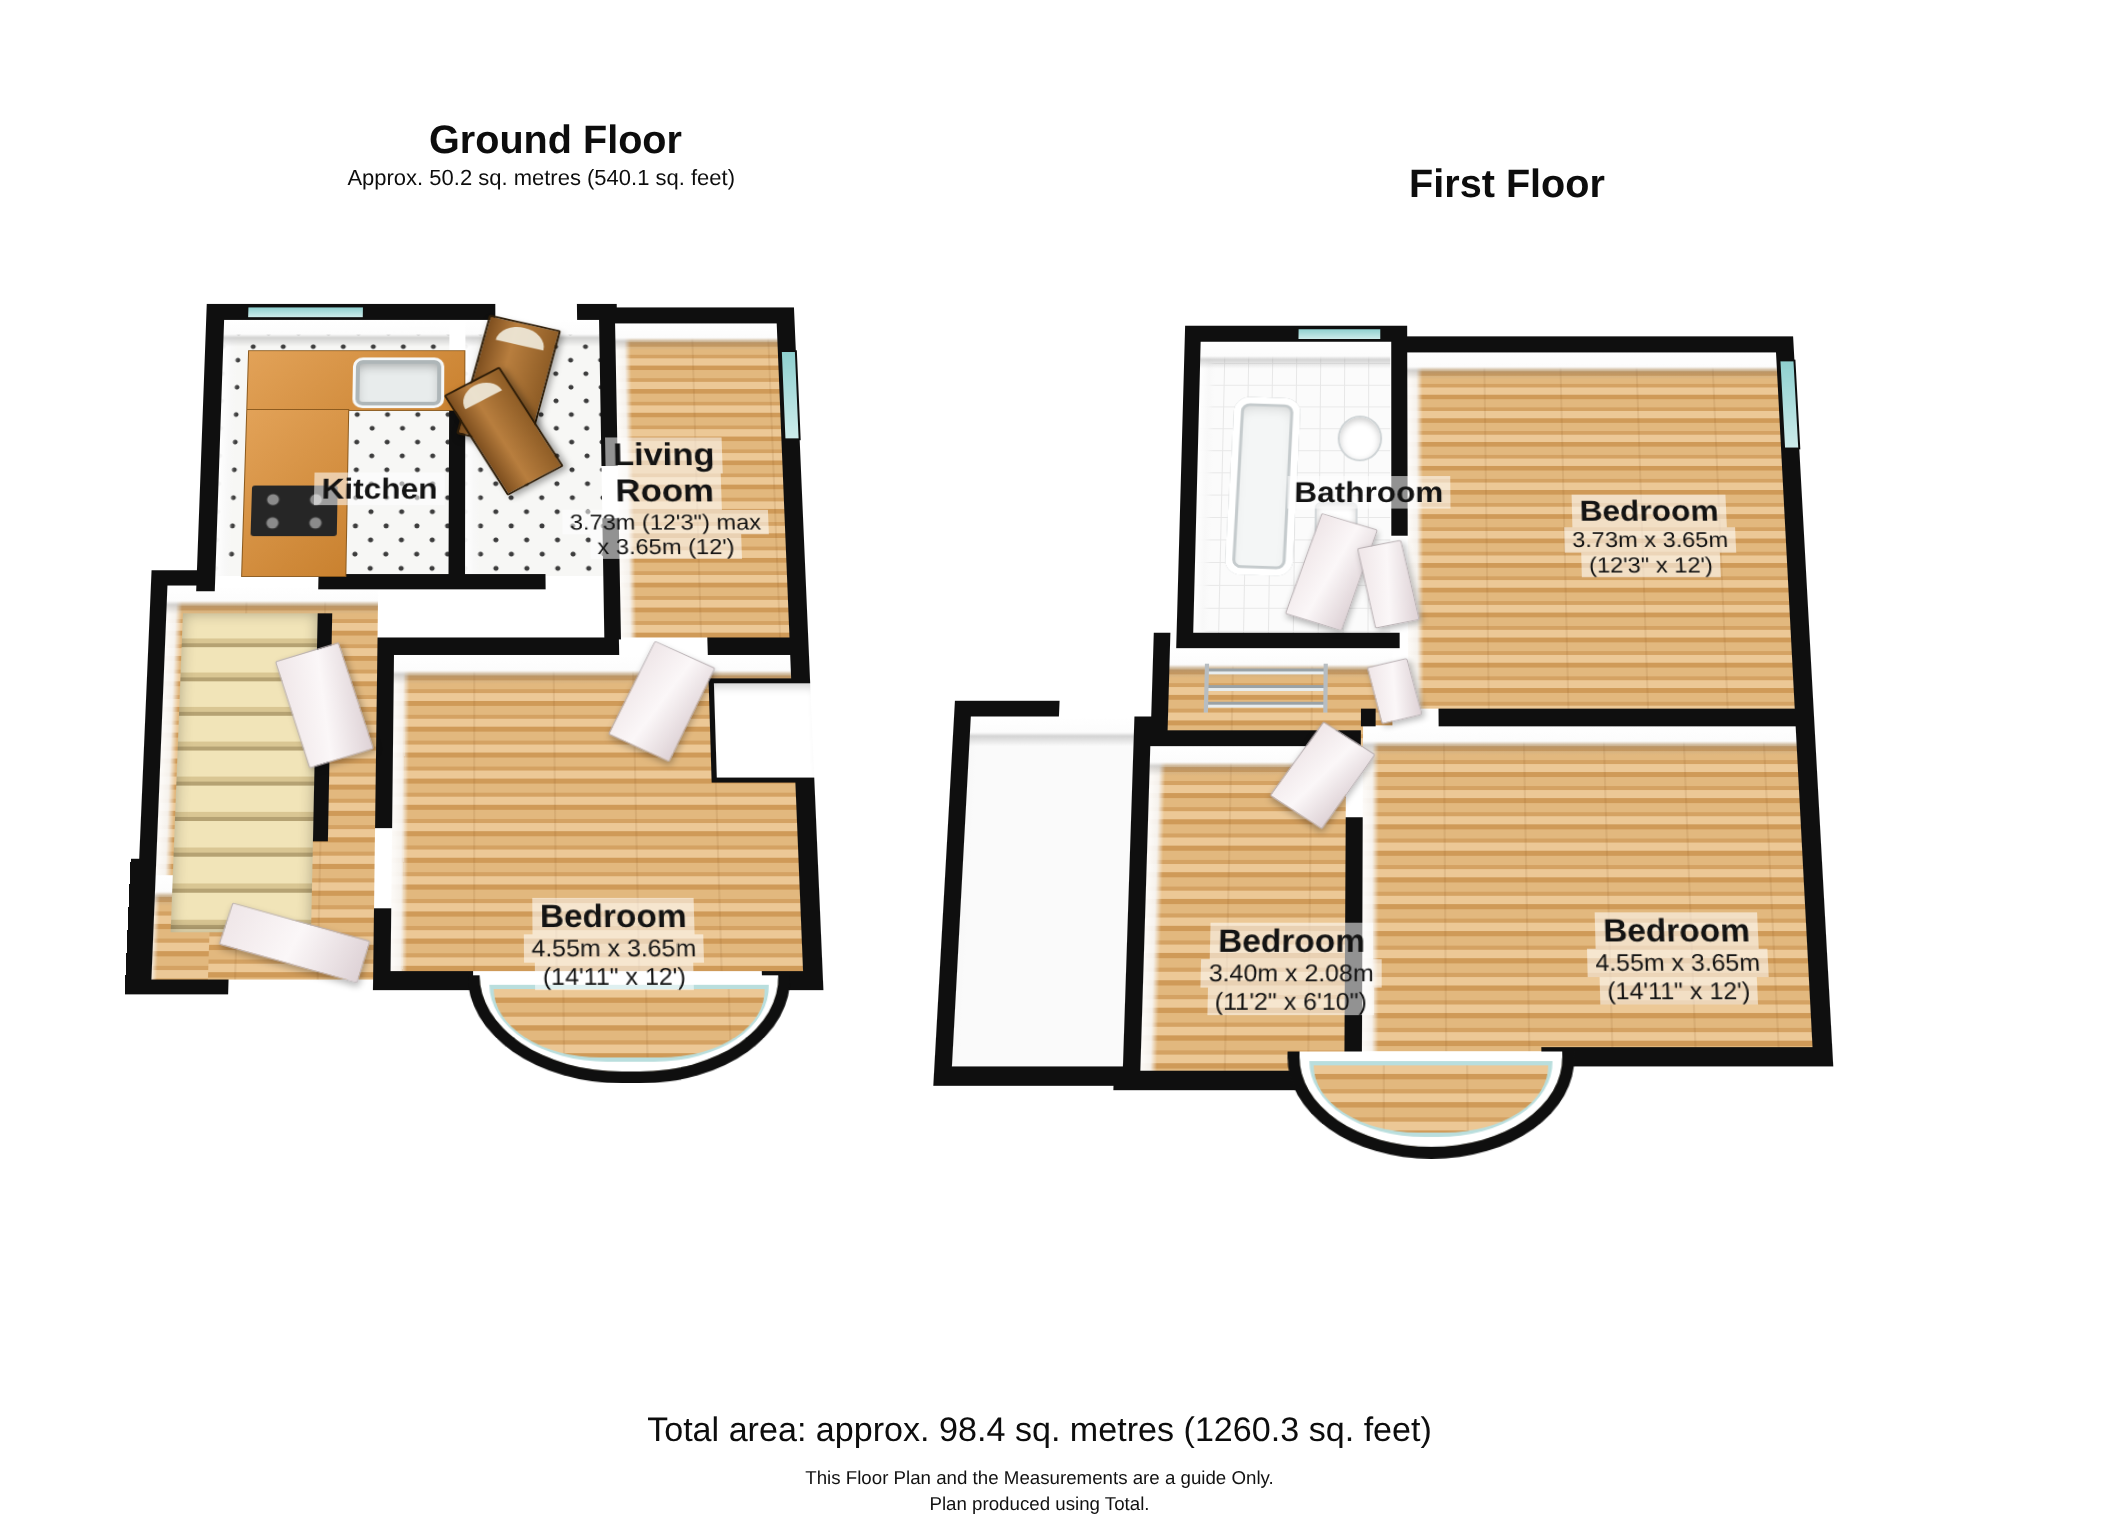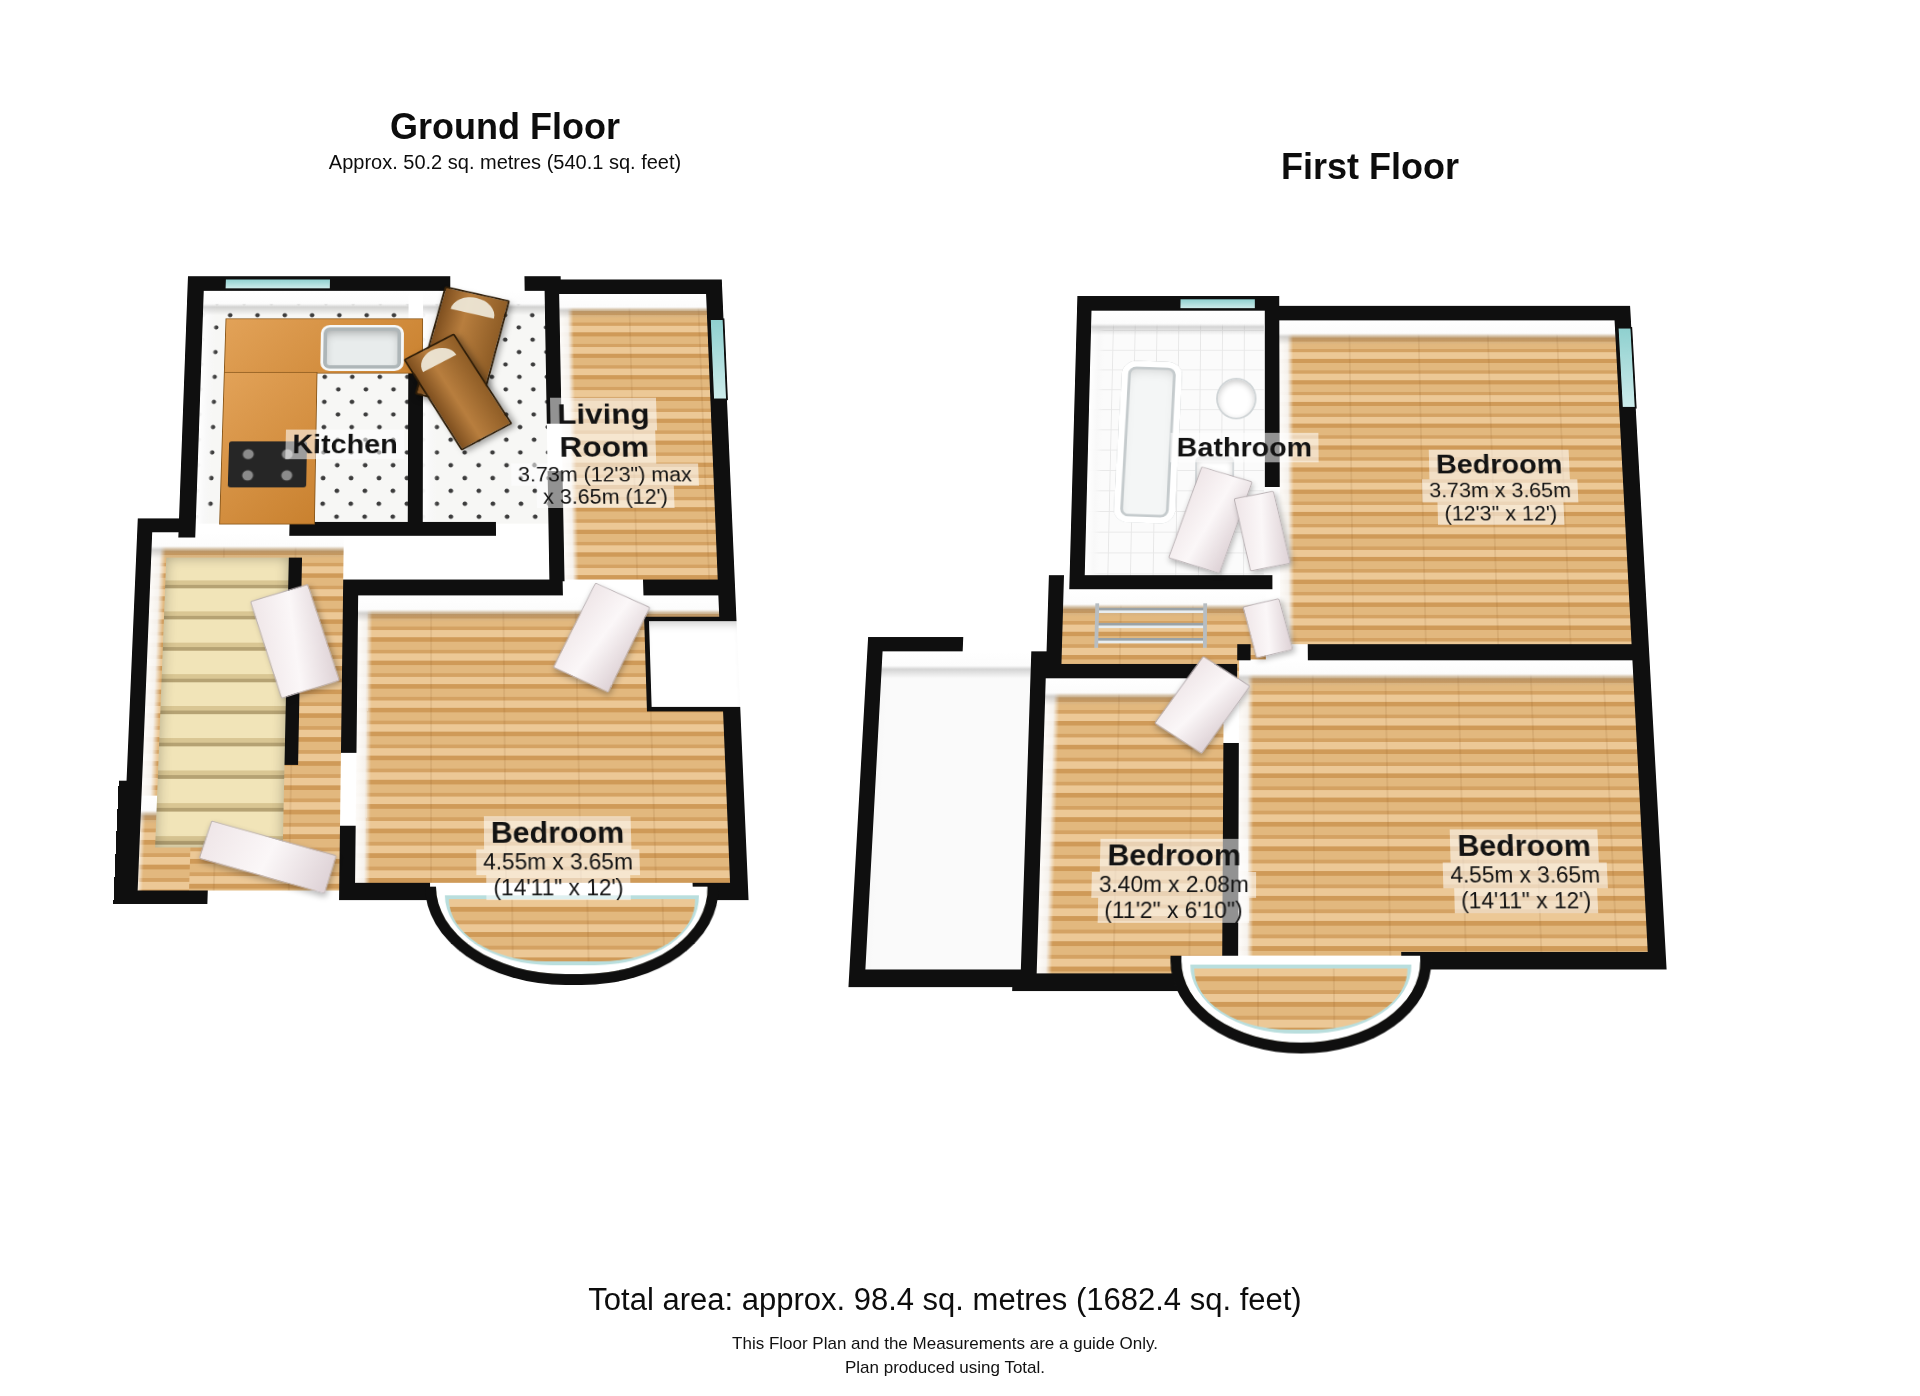--- a/index.html
+++ b/index.html
@@ -78,21 +78,21 @@
   #total-area{position:absolute;left:0;top:1282px;width:1890px;text-align:center;font-size:31px;color:#0d0d0d;}
   #disclaimer{position:absolute;left:0;top:1334px;width:1890px;text-align:center;font-size:17px;color:#111;}
   #credit{position:absolute;left:0;top:1358px;width:1890px;text-align:center;font-size:17px;color:#111;}
 </style>
 </head>
 <body>
 
 <div id="page">
 
   <div class="floor-title" style="left:255px;top:106px;width:500px;">Ground Floor</div>
-  <div class="floor-sub" style="left:255px;top:151px;width:500px;">Approx. 50.2 sq. metres (540.1 sq. feet)</div>
+  <div class="floor-sub" style="left:242px;top:151px;width:500px;">Approx. 50.2 sq. metres (540.1 sq. feet)</div>
 
   <div class="floor-title" style="left:1120px;top:134px;width:500px;margin-top:12px;">First Floor</div>
 
   <div class="plan" style="left:110px;top:180px;width:648px;height:800px;">
 
     <div class="room tileDots" style="left:70px;top:28px;width:226px;height:278px;"></div>
     <div class="room tileDots" style="left:312px;top:28px;width:134px;height:278px;"></div>
     <div class="room wood" style="left:462px;top:32px;width:162px;height:338px;"></div>
     <div class="room wood" style="left:24px;top:316px;width:204px;height:392px;"></div>
     <div class="room wood" style="left:244px;top:388px;width:380px;height:312px;"></div>
@@ -207,17 +207,17 @@
       <div><span class="dm">3.40m x 2.08m</span></div>
       <div><span class="dm">(11'2" x 6'10")</span></div>
     </div>
     <div class="lbl" style="left:562px;top:638px;width:255px;">
       <div><span class="nm">Bedroom</span></div>
       <div><span class="dm">4.55m x 3.65m</span></div>
       <div><span class="dm">(14'11" x 12')</span></div>
     </div>
   </div>
 
-  <div id="total-area">Total area: approx. 98.4 sq. metres (1682.4 sq. feet)</div>
+  <div id="total-area">Total area: approx. 98.4 sq. metres (1260.3 sq. feet)</div>
   <div id="disclaimer">This Floor Plan and the Measurements are a guide Only.</div>
   <div id="credit">Plan produced using Total.</div>
 
 </div>
 
 </body></html>

